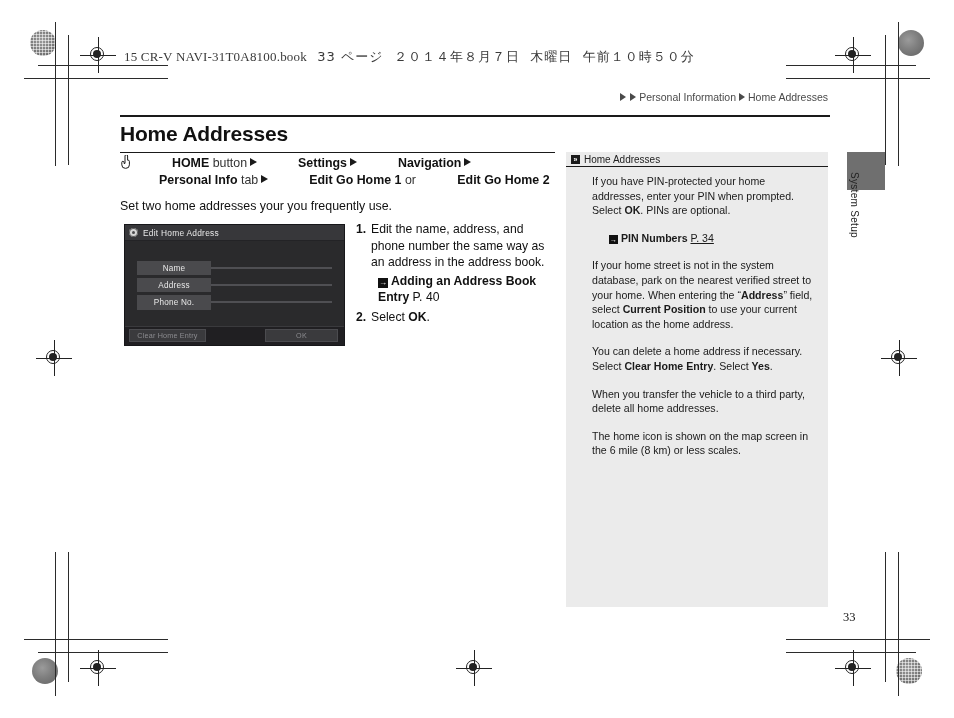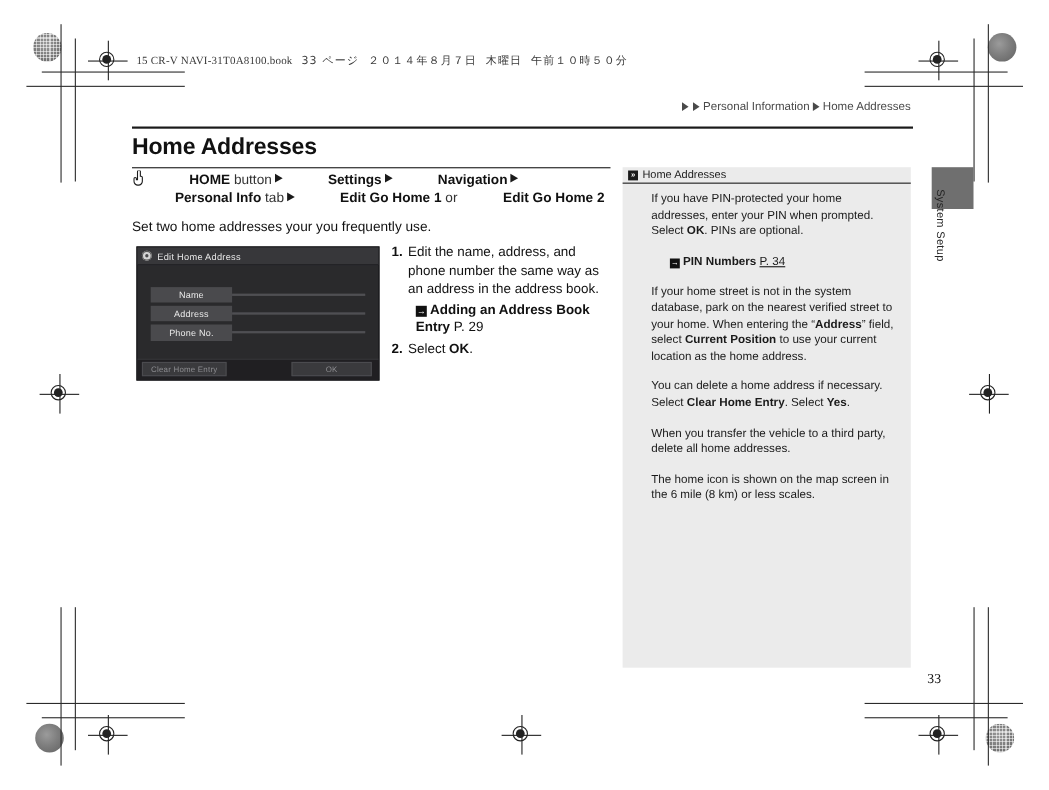--- a/index.html
+++ b/index.html
@@ -18,21 +18,21 @@
   .dotgrid{width:26px;height:26px;border-radius:50%;
        background:
          repeating-linear-gradient(0deg,rgba(255,255,255,.55) 0 1px,rgba(0,0,0,0) 1px 3px),
          repeating-linear-gradient(90deg,rgba(255,255,255,.55) 0 1px,rgba(0,0,0,0) 1px 3px),
          radial-gradient(circle at 45% 40%,#9a9a9a 0%,#7d7d7d 50%,#6b6b6b 80%,#8d8d8d 100%);}
   .hair{position:absolute;background:#2b2b2b;}
   .hair.h{height:1px;}
   .hair.v{width:1px;}
 
   
-  .printhdr{position:absolute;left:124px;top:48px;font-size:10px;color:#3a3a3a;
+  .printhdr{position:absolute;left:124px;top:48px;font-size:13px;color:#3a3a3a;
             font-family:"Liberation Serif",serif;letter-spacing:.2px;white-space:nowrap;}
   .printhdr .jp{font-family:"DejaVu Sans",sans-serif;letter-spacing:1px;}
 
   
   .crumb{position:absolute;right:126px;top:91px;font-size:10.5px;color:#4a4a4a;
          display:flex;align-items:center;gap:2px;white-space:nowrap;}
   .tri{display:inline-block;width:0;height:0;border-left:6px solid #4a4a4a;
        border-top:4px solid transparent;border-bottom:4px solid transparent;margin:0 1px;}
 
   
@@ -239,21 +239,21 @@
   <div class="sbtn ok">OK</div>
 </div>
 
 <div class="steps">
   <div class="step">
     <div class="num">1.</div>
     <div class="stxt">Edit the name, address, and phone number the same way as an address in the address book.</div>
   </div>
   <div class="xref">
     <span class="ref-icon">→</span><span>Adding an Address Book Entry</span>
-    <span class="pg">P. 29</span>
+    <span class="pg">P. 40</span>
   </div>
   <div class="step">
     <div class="num">2.</div>
     <div class="stxt"><span>Select </span><b>OK</b><span>.</span></div>
   </div>
 </div>
 
 <div class="note">
   <div class="nhdr">
     <div class="nhdr-icon">»</div>

